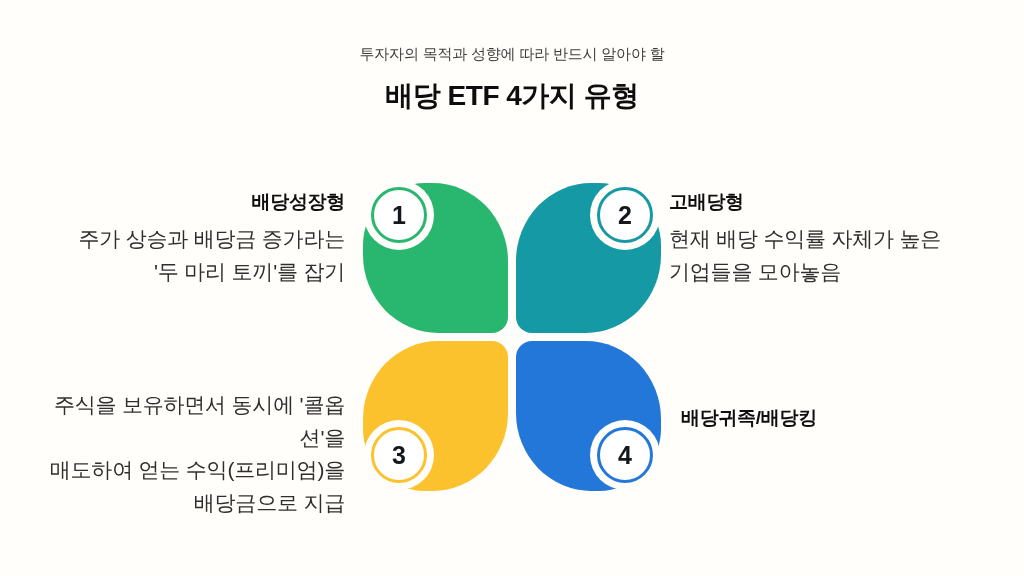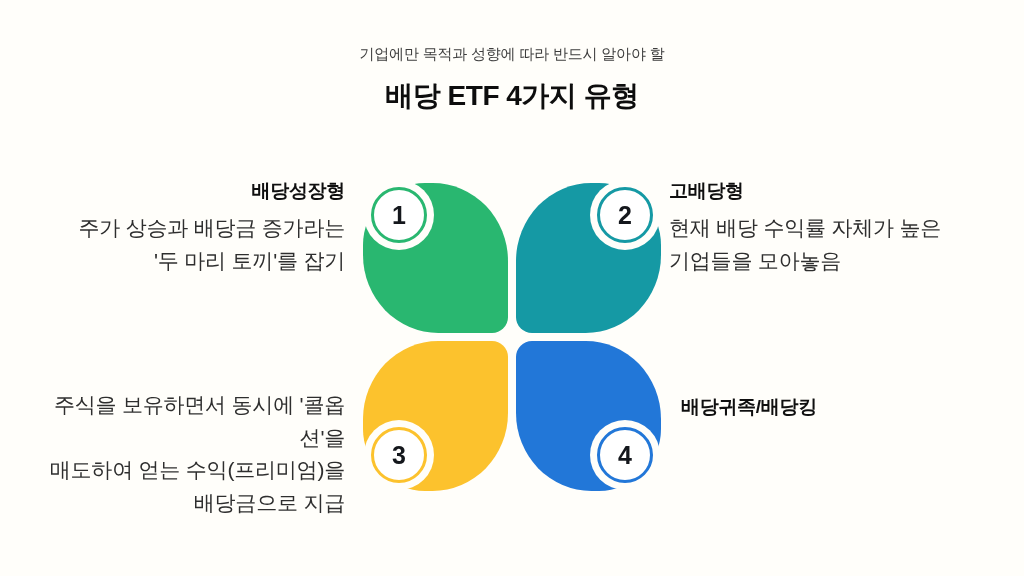--- a/index.html
+++ b/index.html
@@ -61,42 +61,42 @@
   
   .block { position: absolute; width: 310px; }
   .block-left  { text-align: right; }
   .block-right { text-align: left; }
   .block-tl { right: 679px; top: 173px; }
   .block-tr { left: 669px;  top: 173px; }
   .block-bl { right: 679px; top: 389px; }
   .block-br { left: 681px;  top: 389px; }
 
   .block-title {
-    margin: 5px 0 8px 0;
+    margin: 16px 0 8px 0;
     font-size: 19px;
     font-weight: bold;
     color: #0f0f0f;
     letter-spacing: -0.3px;
   }
   .block-desc {
     margin: 0;
     font-size: 21px;
     line-height: 1.55;
     color: #2e2e2e;
     white-space: pre-line;
     letter-spacing: -0.2px;
   }
 </style>
 </head>
 <body>
 
 <div class="page">
 
   <header class="header">
-    <div class="subtitle">기업에만 목적과 성향에 따라 반드시 알아야 할</div>
+    <div class="subtitle">투자자의 목적과 성향에 따라 반드시 알아야 할</div>
     <h1 class="title">배당 ETF 4가지 유형</h1>
   </header>
 
   <section class="block block-left block-tl">
     <h2 class="block-title">배당성장형</h2>
     <p class="block-desc">주가 상승과 배당금 증가라는
 '두 마리 토끼'를 잡기</p>
   </section>
 
   <section class="block block-right block-tr">

